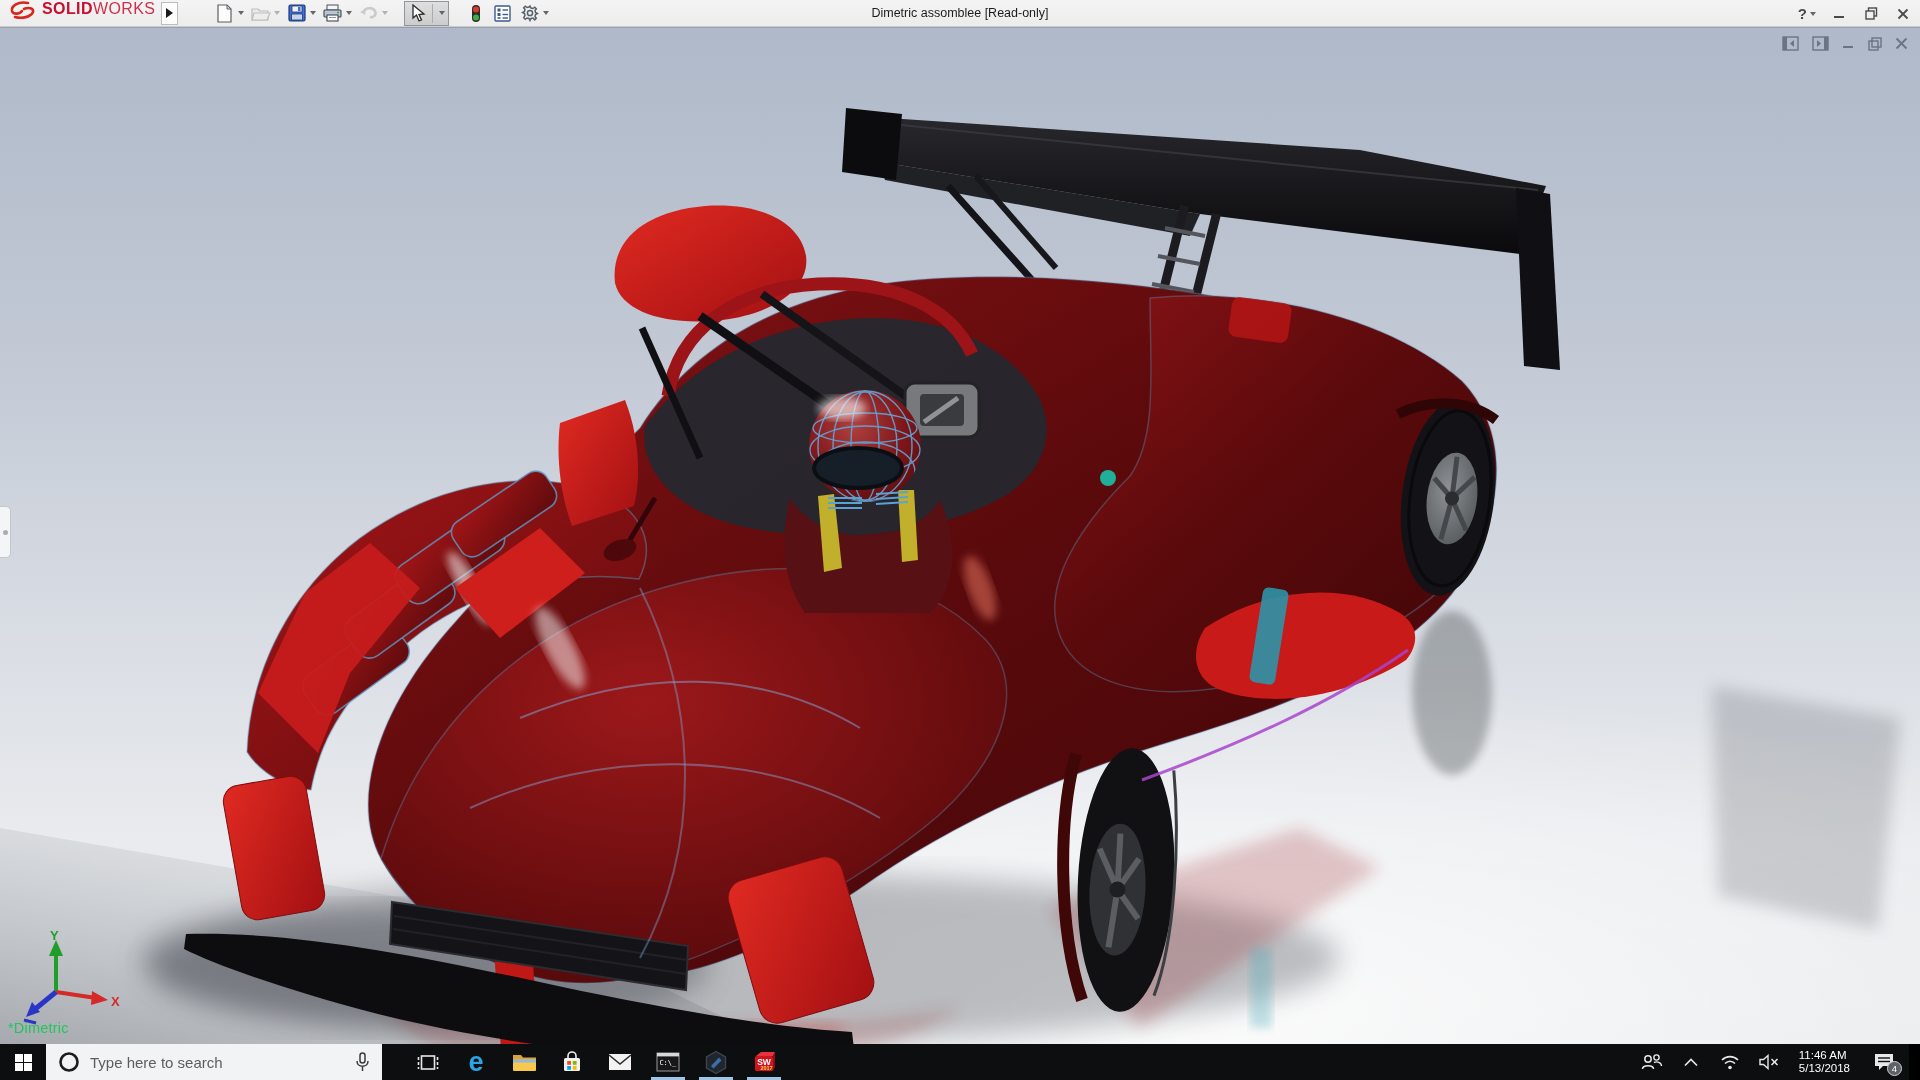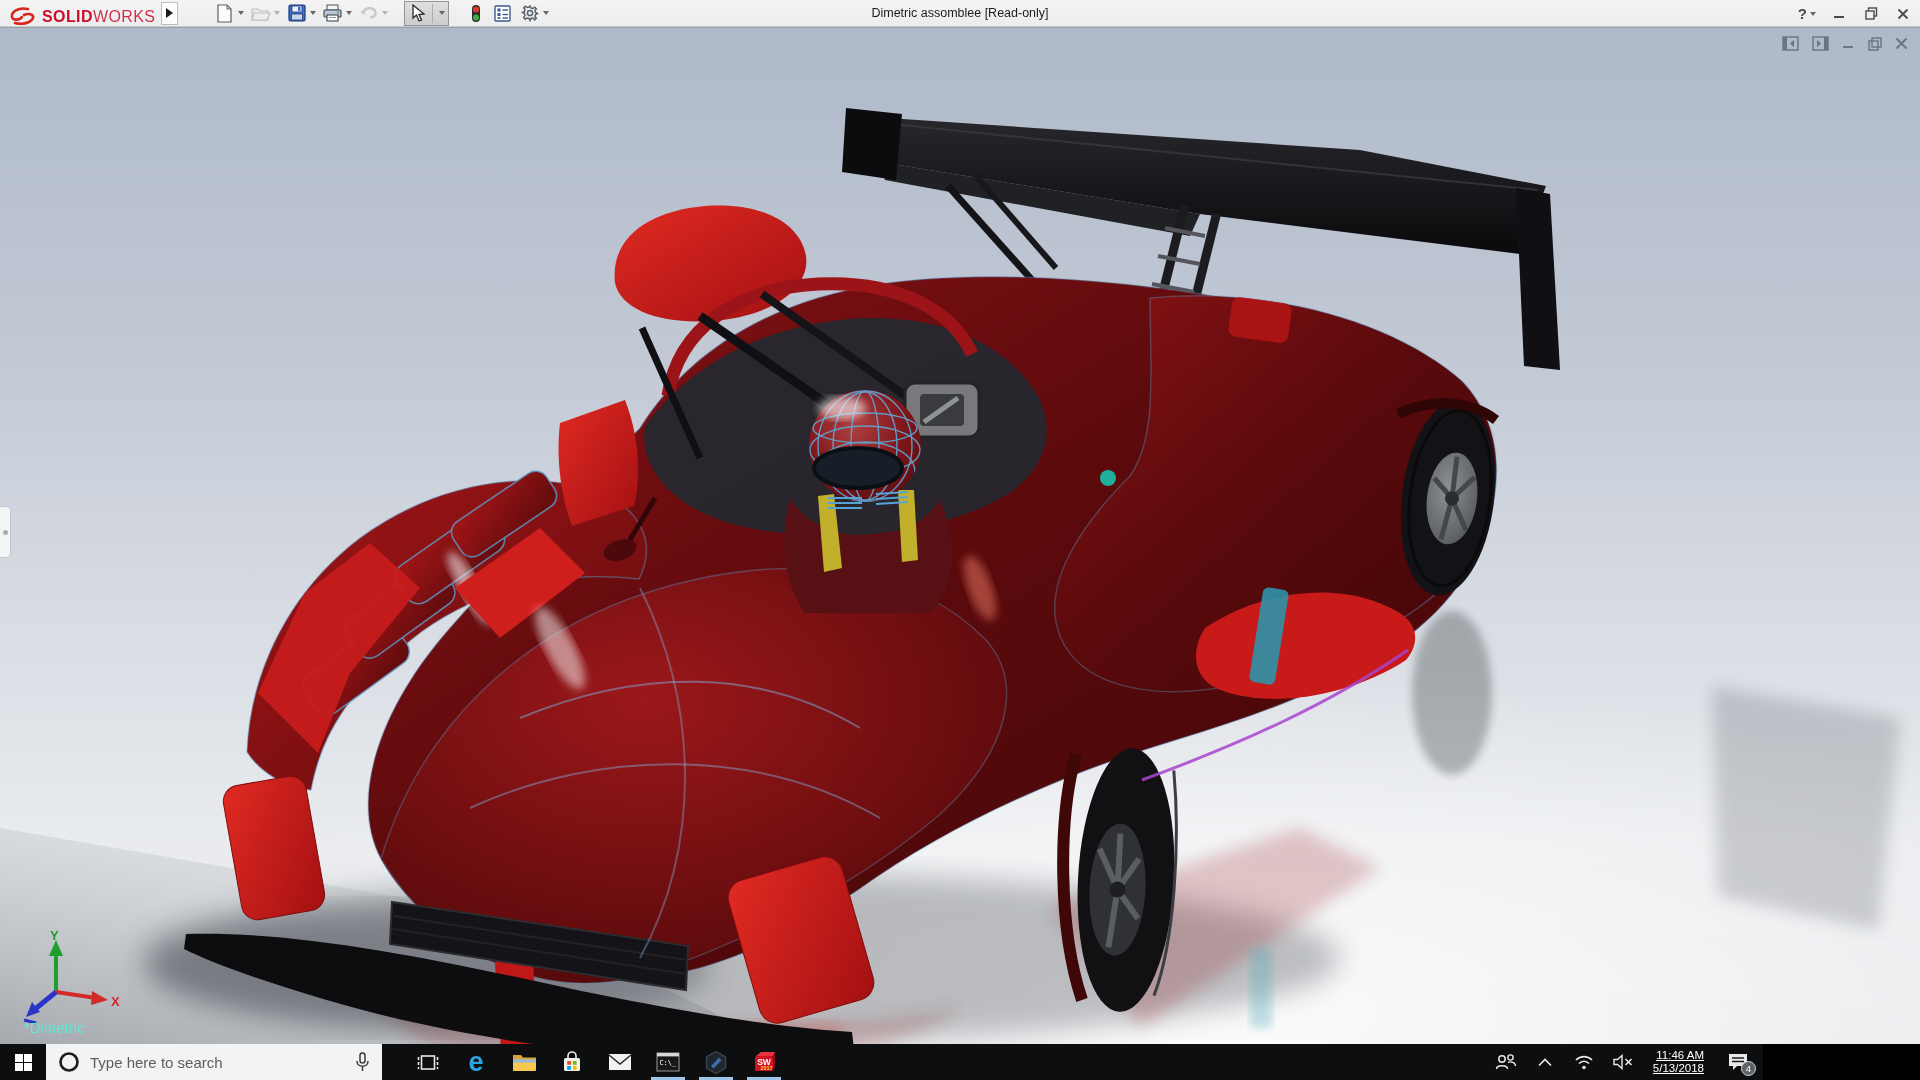--- a/index.html
+++ b/index.html
@@ -1,21 +1,21 @@
 <!DOCTYPE html>
 <html><head>
 <meta charset="utf-8">
 <style>
   * { box-sizing: border-box; margin: 0; padding: 0; }
   html,body { width:1920px; height:1080px; overflow:hidden; font-family:"Liberation Sans",sans-serif; background:#000; }
   .screen { position:relative; width:1920px; height:1080px; }
 
   
   .titlebar { position:absolute; top:0; left:0; width:1920px; height:27px; background:linear-gradient(#f4f4f4,#ececec); border-bottom:1px solid #c9cdd2; display:flex; align-items:center; }
-  .brand { display:flex; align-items:flex-end; gap:4px; padding-left:8px; height:100%; }
+  .brand { display:flex; align-items:flex-start; gap:4px; padding-left:8px; height:100%; }
   .brand-text { font-size:16px; letter-spacing:.4px; color:#c8102e; white-space:nowrap; }
   .brand-text .bold { font-weight:bold; }
   .brand-text .light { font-weight:normal; opacity:.85; }
   .menu-expander { width:17px; height:23px; border:1px solid #bdbdbd; background:#fdfdfd; display:flex; align-items:center; justify-content:center; margin-left:6px; }
   .tri-right { width:0; height:0; border-top:5px solid transparent; border-bottom:5px solid transparent; border-left:7px solid #1a1a1a; }
 
   .toolbar { display:flex; align-items:center; margin-left:34px; gap:2px; height:100%; }
   .tb-btn { display:flex; align-items:center; height:24px; padding:0 2px; }
   .tb-ico { width:21px; height:21px; display:flex; align-items:center; justify-content:center; }
   .caret { width:0; height:0; border-left:3.5px solid transparent; border-right:3.5px solid transparent; border-top:4px solid #666; margin-left:3px; }
@@ -32,35 +32,35 @@
 
   
   .viewport { position:absolute; top:27px; left:0; width:1920px; height:1017px; border-top:1px solid #9aa0a8; overflow:hidden; }
   .vp-controls { position:absolute; top:8px; right:12px; display:flex; align-items:center; gap:13px; z-index:5; }
   .vp-controls svg { display:block; }
 
   .pane-handle { position:absolute; left:0; top:478px; width:11px; height:52px; background:#f4f5f6; border:1px solid #c2c6cb; border-left:none; border-radius:0 5px 5px 0; z-index:5; display:flex; align-items:center; justify-content:center; }
   .pane-handle .dot { width:5px; height:5px; border-radius:50%; background:#a7adb4; }
 
   .triad { position:absolute; left:14px; top:900px; z-index:5; }
-  .view-label { position:absolute; left:24px; top:992px; font-size:14.5px; color:#5eead4; z-index:5; letter-spacing:.2px; }
+  .view-label { position:absolute; left:8px; top:992px; font-size:14.5px; color:#22c55e; z-index:5; letter-spacing:.2px; }
 
   
-  .taskbar { position:absolute; top:1044px; left:0; width:1763px; height:36px; background:#0c0e10; display:flex; align-items:stretch; z-index:10; }
+  .taskbar { position:absolute; top:1044px; left:0; width:1909px; height:36px; background:#0c0e10; display:flex; align-items:stretch; z-index:10; }
   .start-btn { width:46px; display:flex; align-items:center; justify-content:center; }
   .search-box { width:336px; background:#f2f3f4; display:flex; align-items:center; gap:10px; padding:0 12px; }
   .search-box input { border:none; outline:none; background:transparent; flex:1; font-size:15px; color:#3c3c3c; font-family:"Liberation Sans",sans-serif; }
   .search-box input::placeholder { color:#5d5d5d; opacity:1; }
   .apps { display:flex; align-items:stretch; margin-left:22px; }
   .app { width:48px; display:flex; align-items:center; justify-content:center; position:relative; }
   .app .runline { position:absolute; bottom:0; left:7px; width:34px; height:3px; background:#9dc6e8; }
   .edge-glyph { font-size:27px; font-weight:bold; color:#2ea3e3; line-height:1; }
   .tray { margin-left:auto; display:flex; align-items:center; gap:9px; padding-right:6px; }
   .tray-ico { width:30px; height:36px; display:flex; align-items:center; justify-content:center; }
-  .clock { text-align:right; color:#ffffff; font-size:11.5px; line-height:13.5px; padding:0 6px;text-decoration:underline; }
+  .clock { text-align:left; color:#ffffff; font-size:11.5px; line-height:13.5px; padding:0 6px; }
   .action-wrap { position:relative; width:38px; height:36px; display:flex; align-items:center; justify-content:center; }
   .badge { position:absolute; right:1px; bottom:4px; min-width:15px; height:15px; border-radius:50%; background:#5c6268; border:1px solid #cfd3d6; color:#fff; font-size:9.5px; display:flex; align-items:center; justify-content:center; }
 </style>
 </head>
 <body>
 
 <div class="screen">
 
   <div class="titlebar">
     <div class="brand">

